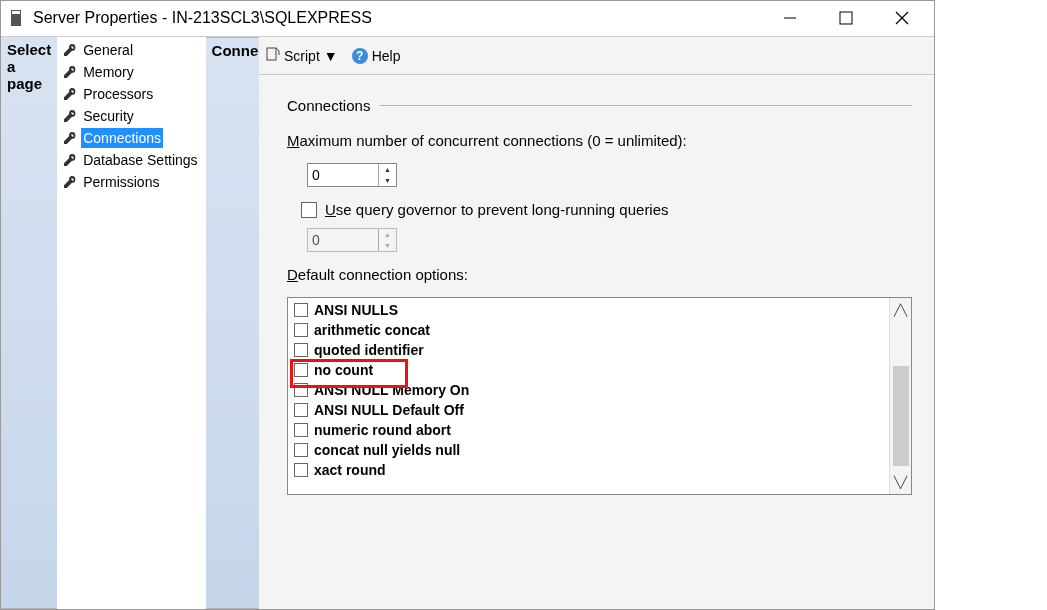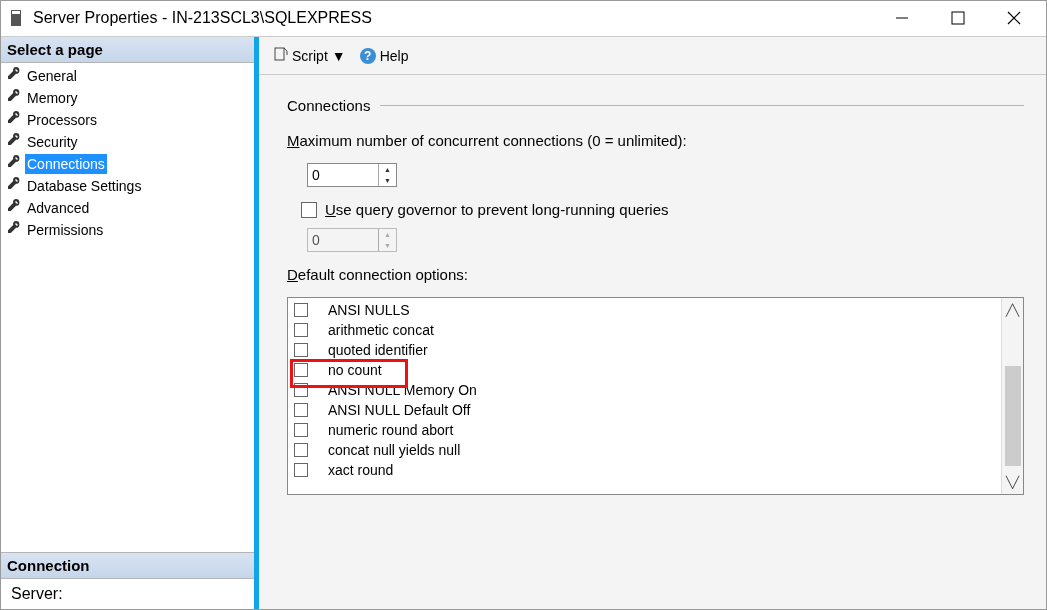--- a/index.html
+++ b/index.html
@@ -1,46 +1,46 @@
 <!DOCTYPE html>
 <html><head>
 <meta charset="utf-8">
 <style>
   * { box-sizing: border-box; }
   html, body { margin: 0; padding: 0; font-family: "Segoe UI", Tahoma, sans-serif; font-size: 14px; color: #000; background: #fff; }
-  .window { width: 1047px; height: 610px; border: 1px solid #999; position: relative; display: flex; flex-direction: column; }
+  .window { width: 935px; height: 610px; border: 1px solid #999; position: relative; display: flex; flex-direction: column; }
 
   
   .titlebar { height: 36px; display: flex; align-items: center; padding: 0 4px 2px 8px; background: #fff; border-bottom: 1px solid #ccc; }
   .appicon { width: 14px; height: 16px; margin-right: 10px; display:inline-flex; align-items:center; justify-content:center;}
   .appicon svg { width:14px; height:16px; }
   .title { font-size: 16px; flex:1;}
   .winbtns { display:flex; }
   .winbtn { width: 56px; height:32px; display:flex; align-items:center; justify-content:center; }
   .winbtn svg { width:14px; height:14px; }
 
   
   .body { flex:1; display:flex; min-height:0; }
 
   
-  .sidebar { width: 258px; display:flex; flex-direction:column; border-right:5px solid #0ea5e9; }
+  .sidebar { width: 258px; display:flex; flex-direction:row; border-right:2px solid #0ea5e9; }
   .sidebar-header { background: linear-gradient(#d8e3f2,#c6d6ea); padding: 4px 6px; font-weight:bold; font-size:15px; border-bottom:1px solid #b5b5b5;}
   .page-list { flex:0 0 auto; padding: 2px 0; background:#fff; }
-  .page-item { display:flex; align-items:flex-start; padding: 1px 6px; cursor:default; gap:4px; line-height:20px;}
+  .page-item { display:flex; align-items:center; padding: 1px 6px; cursor:default; gap:4px; line-height:20px;}
   .page-item .wrench { width:14px; height:14px; display:inline-flex;}
   .page-item .wrench svg { width:14px; height:14px; fill:#222;}
   .page-item.selected .label-span { background:#1e90ff; color:#fff; padding:0 2px; }
   .label-span { padding:0 2px;}
   .sidebar-spacer { flex:1; }
   .connection-header { background: linear-gradient(#d8e3f2,#c6d6ea); padding:4px 6px; font-weight:bold; font-size:15px; border-top:1px solid #b5b5b5; border-bottom:1px solid #b5b5b5;}
   .connection-body { padding:6px 10px; font-size:16px;}
 
   
   .main { flex:1; display:flex; flex-direction:column; min-width:0; background:#f4f4f4;}
-  .toolbar { height:38px; display:flex; align-items:center; gap:8px; padding:0 12px; border-bottom:1px solid #c9c9c9; background:#f4f4f4;}
+  .toolbar { height:38px; display:flex; align-items:center; gap:8px; padding:0 4px; border-bottom:1px solid #c9c9c9; background:#f4f4f4;}
   .tbtn { display:flex; align-items:center; gap:4px; padding:3px 3px; font-size:14px;}
   .tbtn svg{ width:14px; height:14px;}
   .helpicon { width:16px; height:16px; border-radius:50%; background:#3a8ed6; color:#fff; font-weight:bold; font-size:12px; display:inline-flex; align-items:center; justify-content:center;}
   
   .content { flex:1; overflow:auto; padding: 22px 22px 10px 28px; background:#f4f4f4;}
   
   .section-row { display:flex; align-items:center; margin-bottom:18px;}
   .section-title { font-size:15px; margin-right:10px;}
   .section-line { flex:1; border-top:1px solid #b5b5b5; height:0;}
   
@@ -53,21 +53,21 @@
   .spin input { border:none; width:70px; padding:2px 4px; font-size:14px; background:transparent; outline:none;}
   .spin .arrows { width:18px; display:flex; flex-direction:column; border-left:1px solid #aaa;}
   .spin .arr { flex:1; display:flex; align-items:center; justify-content:center; font-size:7px; color:#333;}
   .spin.disabled .arr { color:#aaa;}
 
   .checkbox-line { display:flex; align-items:center; gap:8px; margin: 14px 0 10px 14px;}
   .checkbox-box { width:16px; height:16px; border:1px solid #666; background:#fff;}
 
   .options-box { border:1px solid #888; background:#fff; height:198px; display:flex; margin-top:8px;}
   .options-list { flex:1; padding:2px 0 2px 6px; overflow:hidden;}
-  .opt-row { display:flex; align-items:center; height:20px; gap:20px;}
+  .opt-row { display:flex; align-items:center; height:20px; gap:6px;font-weight:bold;}
   .opt-row .cb { width:14px; height:14px; border:1px solid #666; background:#fff;}
   .opt-row.highlighted { position:relative; }
   .opt-row.highlighted::before { content:""; position:absolute; left:-4px; top:-1px; width:112px; height:23px; border:3px solid #e11; pointer-events:none;}
   .scrollbar { width:22px; background:#f4f4f4; border-left:1px solid #ddd; display:flex; flex-direction:column; justify-content:space-between; align-items:center;}
   .scrollbtn { width:100%; height:24px; display:flex; align-items:center; justify-content:center; color:#444; font-size:11px;}
   .scrollthumb { width:16px; height:100px; background:#ccc; margin: auto 0 4px 0; border-radius:0;}
 </style>
 </head>
 <body>
 
@@ -153,28 +153,20 @@
               </svg>
             </span>
             <span class="label-span">Database Settings</span>
           </div>
           <div class="page-item">
             <span class="wrench">
               <svg viewBox="0 0 14 14">
                 <path d="M9 1a3 3 0 0 0-2.8 4L1 10.2V13h2.8L9 7.8A3 3 0 1 0 9 1zm0 2l2 2-1 1-2-2z" fill="#333"></path>
               </svg>
             </span>
-            <span class="label-span">Advanced</span>
-          </div>
-          <div class="page-item">
-            <span class="wrench">
-              <svg viewBox="0 0 14 14">
-                <path d="M9 1a3 3 0 0 0-2.8 4L1 10.2V13h2.8L9 7.8A3 3 0 1 0 9 1zm0 2l2 2-1 1-2-2z" fill="#333"></path>
-              </svg>
-            </span>
             <span class="label-span">Permissions</span>
           </div>
         </div>
       <div class="sidebar-spacer"></div>
       <div class="connection-header">Connection</div>
       <div class="connection-body">
         <span>Server:</span>
       </div>
     </div>
 

